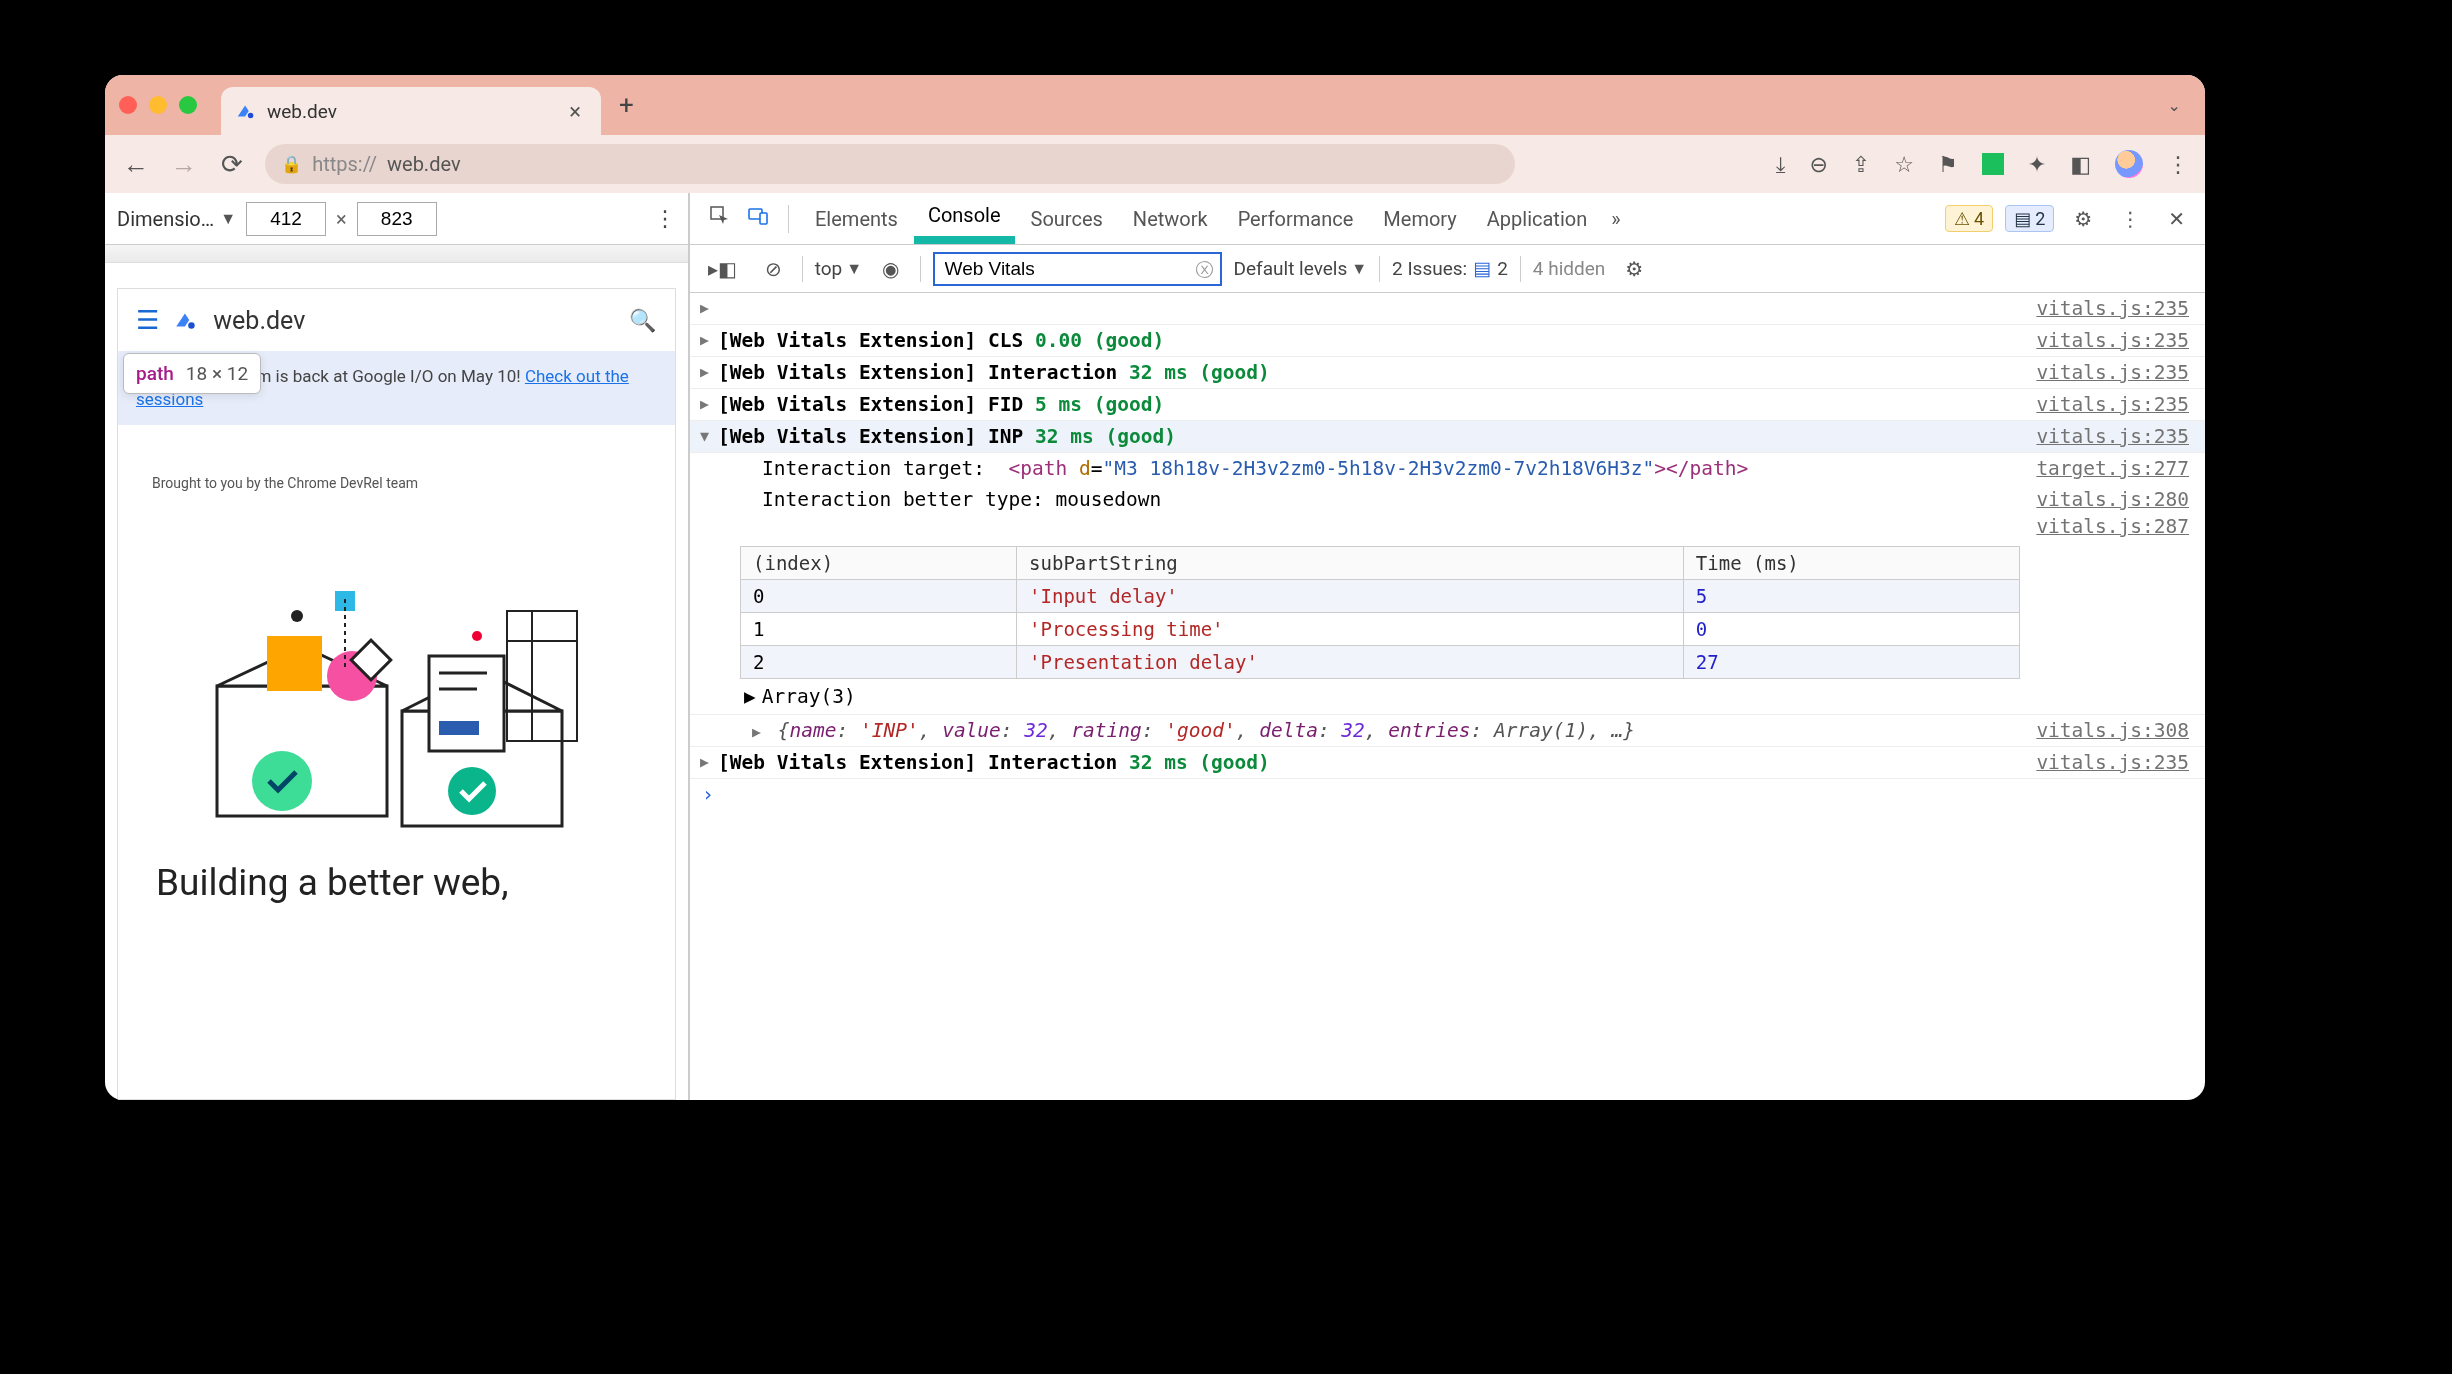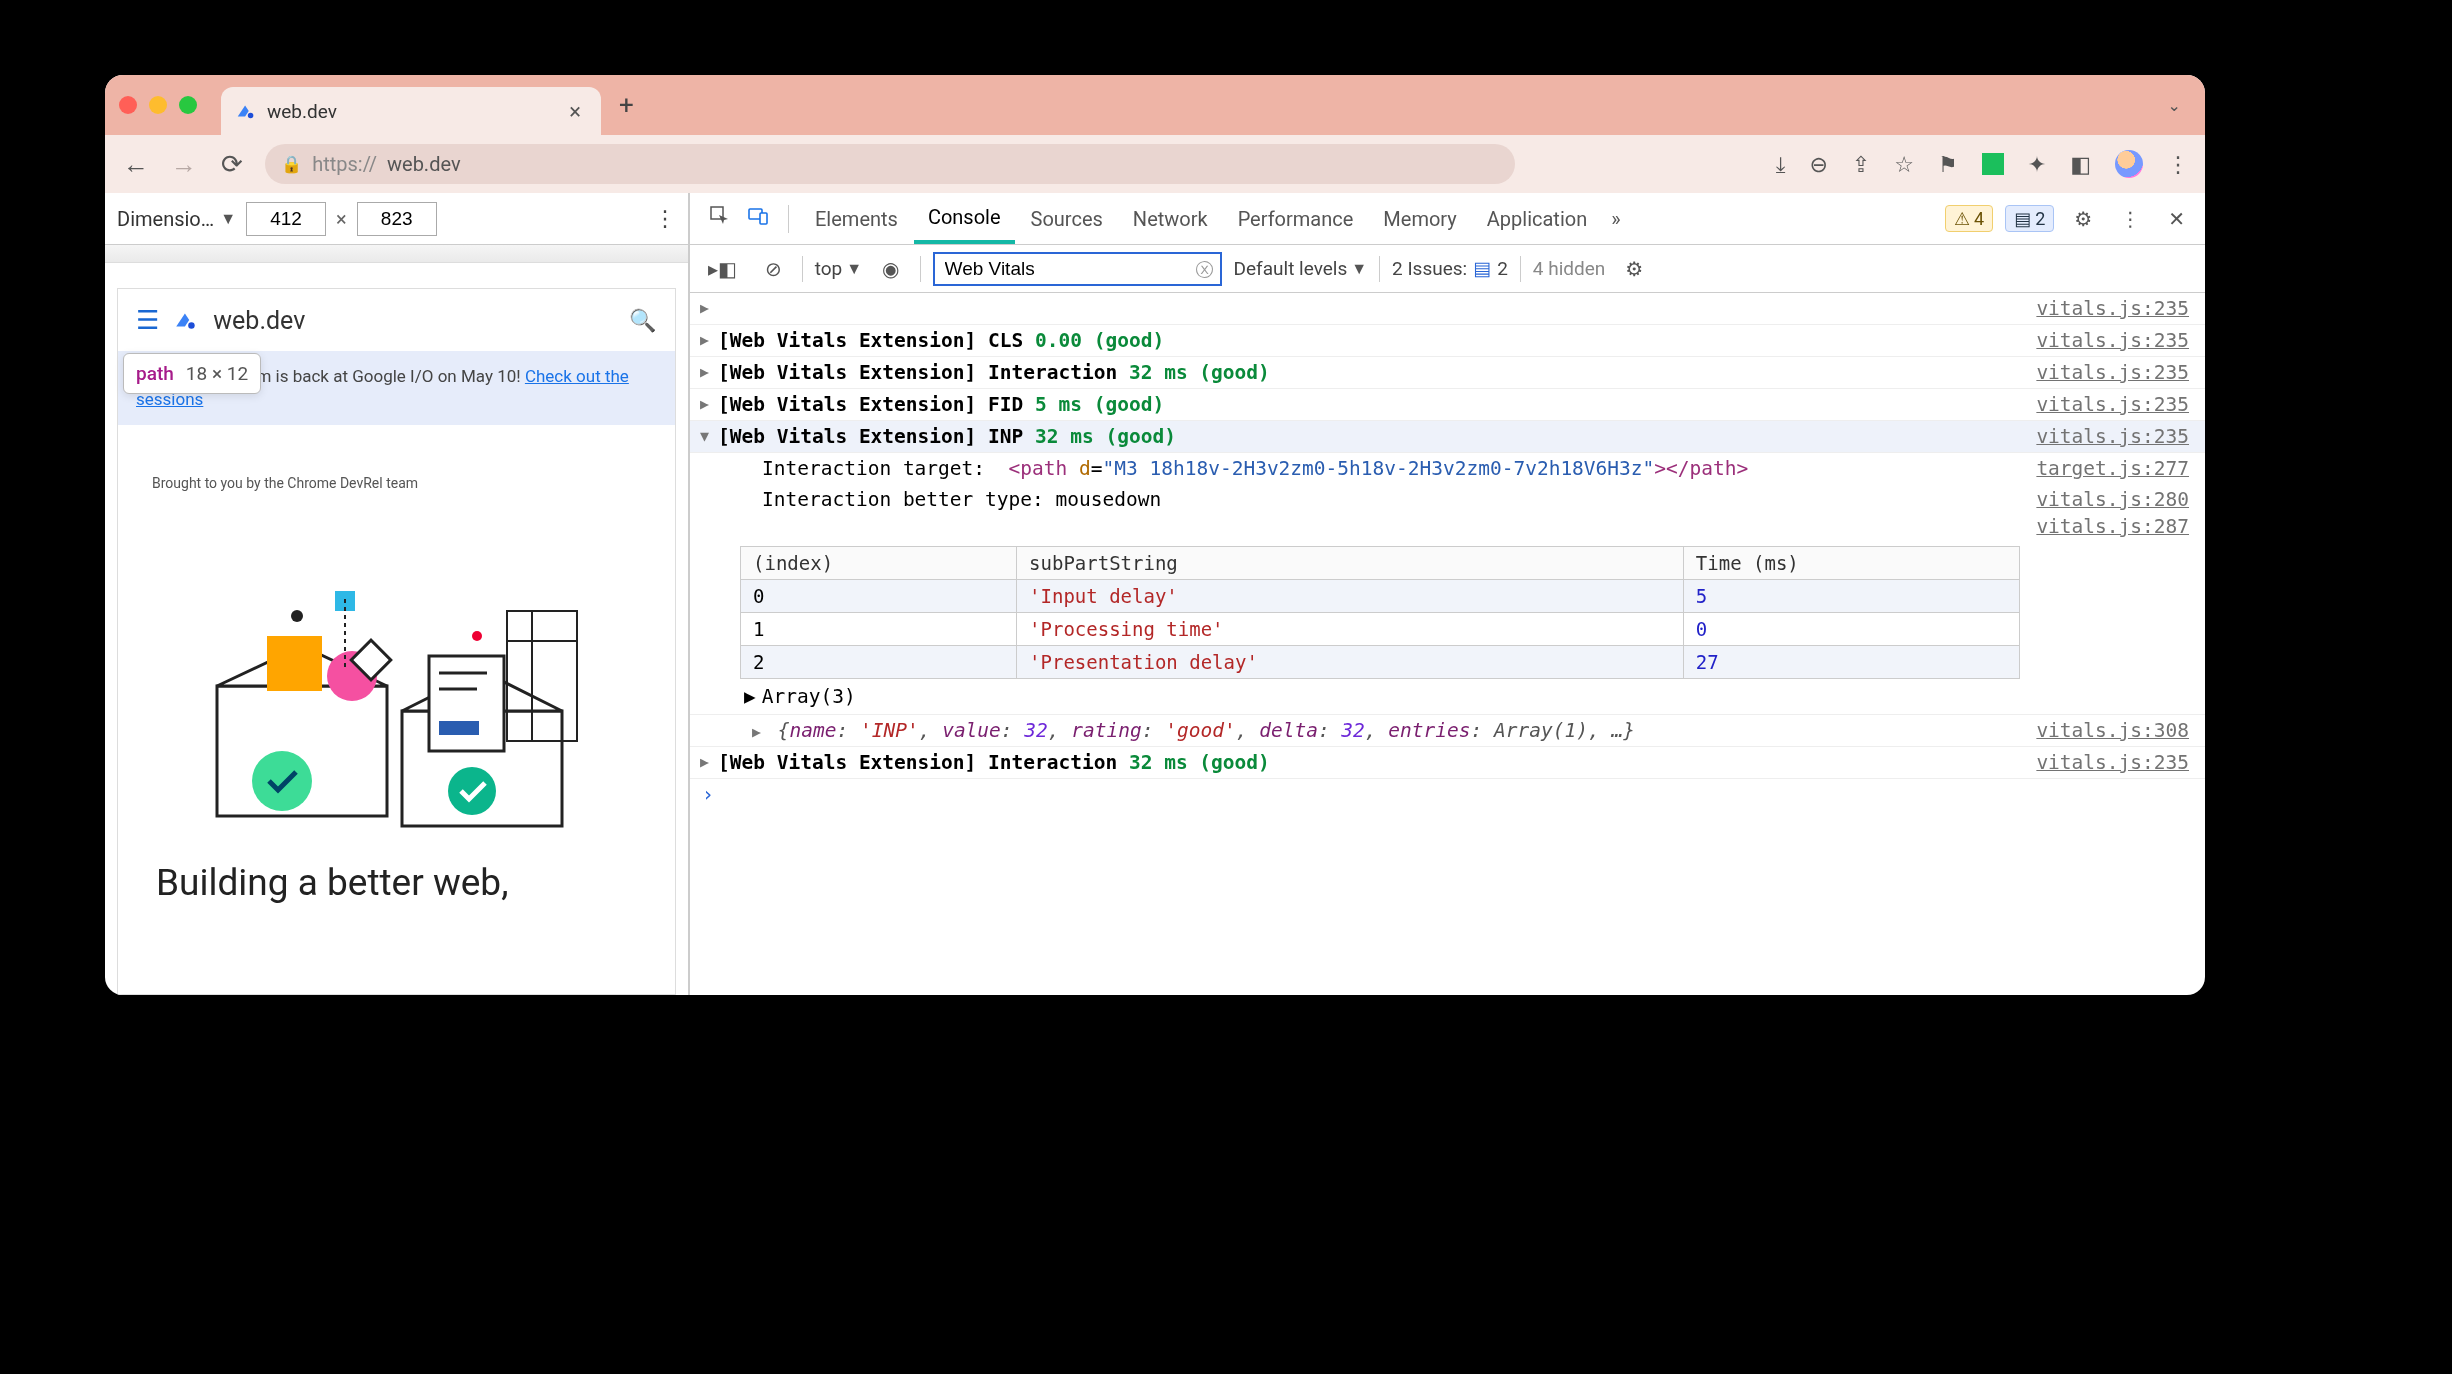--- a/index.html
+++ b/index.html
@@ -1,17 +1,17 @@
 <!DOCTYPE html>
 <html><head>
 <meta charset="utf-8">
 <style>
   * { box-sizing: border-box; margin: 0; padding: 0; }
   body { background: #000; width: 2452px; height: 1374px; font-family: -apple-system, BlinkMacSystemFont, "Segoe UI", Roboto, sans-serif; font-size: 21px; }
-  .window { position: absolute; left: 105px; top: 75px; width: 2100px; height: 920px; background: #fff; border-radius: 18px; overflow: hidden; box-shadow: 0 30px 80px rgba(0,0,0,.5); }
+  .window { position: absolute; left: 105px; top: 75px; width: 2100px; height: 1025px; background: #fff; border-radius: 18px; overflow: hidden; box-shadow: 0 30px 80px rgba(0,0,0,.5); }
   .chrome-tabbar { height: 60px; background: #eeb4a6; display: flex; align-items: center; padding: 0 14px; }
   .traffic { display: flex; gap: 12px; margin-right: 24px; }
   .traffic span { width: 18px; height: 18px; border-radius: 50%; display: block; }
   .t-red { background:#ff5f57;} .t-yellow{background:#febc2e;} .t-green{background:#28c840;}
   .tab { display:flex; align-items:center; background:#f7eae6; height:48px; border-radius:12px 12px 0 0; padding:0 20px 0 14px; margin-top:12px; gap:10px; min-width:380px;}
   .tab-favicon { width:22px; height:22px; display:flex; align-items:center; justify-content:center;}
   .tab-title { font-size:19px; color:#333; flex:1;}
   .tab-close { font-size:22px; color:#555; }
   .tab-add { margin-left:18px; font-size:26px; color:#444; }
   .spacer { flex:1;}
@@ -48,21 +48,21 @@
   .brought { padding:50px 34px 20px; font-size:14px; color:#555;}
   .illus { height:340px; display:flex; align-items:center; justify-content:center; position:relative;}
   .illus svg{ width:440px; height:320px;}
   .headline { padding:10px 38px; font-size:37px; font-weight:400; color:#222;}
   .devtools { flex:1; display:flex; flex-direction:column;}
   .dt-tabs { height:52px; border-bottom:1px solid #ccc; display:flex; align-items:center; padding:0 12px; gap:2px;}
   .dt-ico { color:#555; padding:0 8px; font-size:20px;}
   .device-ico{ color:#1a73e8;}
   .dt-sep { width:1px; height:28px; background:#ccc; margin:0 10px;}
   .dt-tab { padding:0 14px; height:100%; display:flex; align-items:center; color:#555; font-size:20px;}
-  .dt-tab.active { color:#000; border-bottom:4px solid #14b8a6;}
+  .dt-tab.active { color:#000; border-bottom:8px solid #14b8a6;}
   .dt-right { margin-left:auto; display:flex; align-items:center; gap:12px;}
   .warn-badge { display:flex; align-items:center; gap:4px; background:#fff3d6; border:1px solid #f1cf6e; border-radius:4px; padding:2px 8px; font-size:18px; color:#6b5205;}
   .info-badge { display:flex; align-items:center; gap:4px; background:#e4ecfd; border:1px solid #a9c4f5; border-radius:4px; padding:2px 8px; font-size:18px; color:#234;}
   .console-toolbar { height:48px; border-bottom:1px solid #ccc; display:flex; align-items:center; padding:0 10px; gap:12px; font-size:19px; color:#444;}
   .ct-sep{ width:1px; height:26px; background:#ccc;}
   .ct-select{ display:flex; align-items:center; gap:4px;}
   .filter-input{ flex:0 0 580px; height:34px; border:2px solid #2a66d6; padding:0 30px 0 10px; font-size:19px; position:relative; background:#fff;}
   .filter-wrap{ position:relative;}
   .filter-clear{ position:absolute; right:8px; top:6px; color:#999; font-size:18px;}
   .issues-link{ display:flex; align-items:center; gap:6px;}

